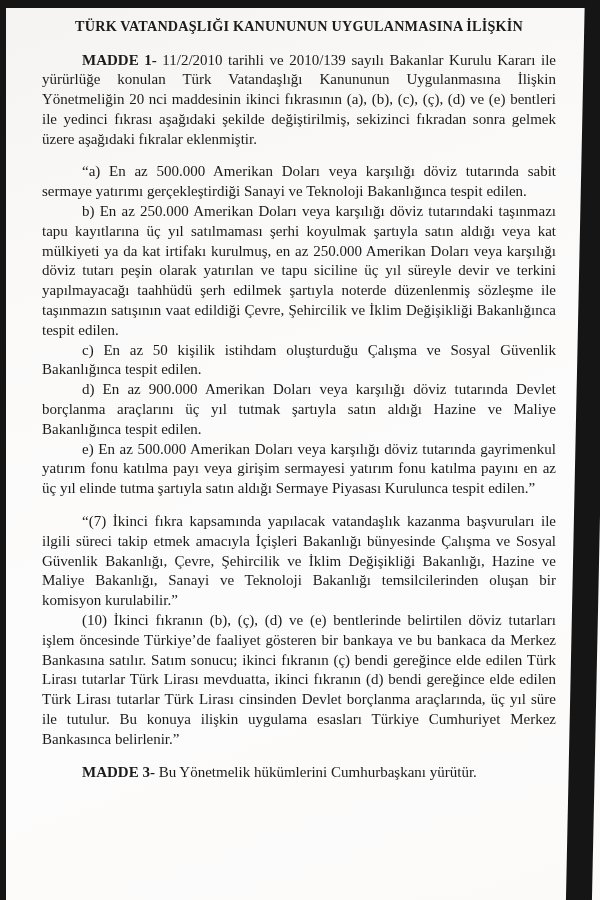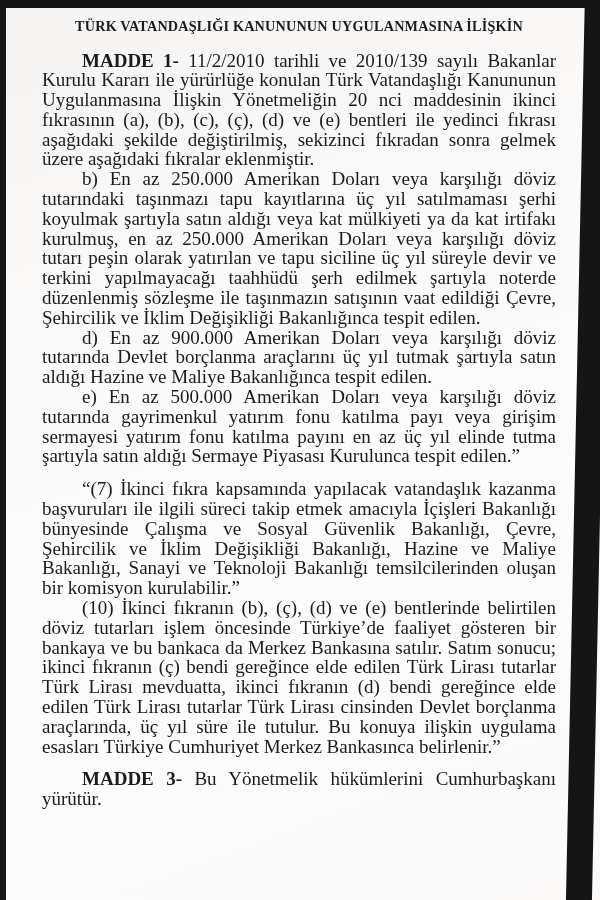--- a/index.html
+++ b/index.html
@@ -34,40 +34,42 @@
     color:var(--ink);
   }
   .title{
     margin:0 0 13px 0;
     text-align:center;font-weight:bold;
     font-size:14.2px;line-height:21.5px;letter-spacing:0.2px;
   }
   .title span{display:block;white-space:nowrap;}
   .para{
     margin:0;text-align:justify;text-indent:40px;
-    font-size:19px;line-height:19.8px;
+    font-size:15px;line-height:19.8px;
   }
   .para.gap{margin-top:13px;}
   .para b{font-weight:bold;}
 </style>
 </head>
 <body>
 
 <div class="photo">
   <div class="bar-top"></div>
   <div class="bar-left"></div>
   <div class="bar-right"></div>
 
   <div class="content">
     <h1 class="title">
       <span>TÜRK VATANDAŞLIĞI KANUNUNUN UYGULANMASINA İLİŞKİN</span>
     </h1>
     <div>
         <p class="para"><b>MADDE 1-</b><span> 11/2/2010 tarihli ve 2010/139 sayılı Bakanlar Kurulu Kararı ile yürürlüğe konulan Türk Vatandaşlığı Kanununun Uygulanmasına İlişkin Yönetmeliğin 20 nci maddesinin ikinci fıkrasının (a), (b), (c), (ç), (d) ve (e) bentleri ile yedinci fıkrası aşağıdaki şekilde değiştirilmiş, sekizinci fıkradan sonra gelmek üzere aşağıdaki fıkralar eklenmiştir.</span></p>
+        <p class="para gap"><span>“a) En az 500.000 Amerikan Doları veya karşılığı döviz tutarında sabit sermaye yatırımı gerçekleştirdiği Sanayi ve Teknoloji Bakanlığınca tespit edilen.</span></p>
         <p class="para"><span>b) En az 250.000 Amerikan Doları veya karşılığı döviz tutarındaki taşınmazı tapu kayıtlarına üç yıl satılmaması şerhi koyulmak şartıyla satın aldığı veya kat mülkiyeti ya da kat irtifakı kurulmuş, en az 250.000 Amerikan Doları veya karşılığı döviz tutarı peşin olarak yatırılan ve tapu siciline üç yıl süreyle devir ve terkini yapılmayacağı taahhüdü şerh edilmek şartıyla noterde düzenlenmiş sözleşme ile taşınmazın satışının vaat edildiği Çevre, Şehircilik ve İklim Değişikliği Bakanlığınca tespit edilen.</span></p>
+        <p class="para"><span>c) En az 50 kişilik istihdam oluşturduğu Çalışma ve Sosyal Güvenlik Bakanlığınca tespit edilen.</span></p>
         <p class="para"><span>d) En az 900.000 Amerikan Doları veya karşılığı döviz tutarında Devlet borçlanma araçlarını üç yıl tutmak şartıyla satın aldığı Hazine ve Maliye Bakanlığınca tespit edilen.</span></p>
         <p class="para"><span>e) En az 500.000 Amerikan Doları veya karşılığı döviz tutarında gayrimenkul yatırım fonu katılma payı veya girişim sermayesi yatırım fonu katılma payını en az üç yıl elinde tutma şartıyla satın aldığı Sermaye Piyasası Kurulunca tespit edilen.”</span></p>
         <p class="para gap"><span>“(7) İkinci fıkra kapsamında yapılacak vatandaşlık kazanma başvuruları ile ilgili süreci takip etmek amacıyla İçişleri Bakanlığı bünyesinde Çalışma ve Sosyal Güvenlik Bakanlığı, Çevre,  Şehircilik ve İklim Değişikliği Bakanlığı, Hazine ve Maliye Bakanlığı, Sanayi ve Teknoloji Bakanlığı temsilcilerinden oluşan bir komisyon kurulabilir.”</span></p>
         <p class="para"><span>(10) İkinci fıkranın (b), (ç), (d) ve (e) bentlerinde belirtilen döviz tutarları işlem öncesinde Türkiye’de faaliyet gösteren bir bankaya ve bu bankaca da Merkez Bankasına satılır. Satım sonucu; ikinci fıkranın (ç) bendi gereğince elde edilen Türk Lirası tutarlar Türk Lirası mevduatta, ikinci fıkranın (d) bendi gereğince elde edilen Türk Lirası tutarlar Türk Lirası cinsinden Devlet borçlanma araçlarında, üç yıl süre ile tutulur. Bu konuya ilişkin uygulama esasları Türkiye Cumhuriyet Merkez Bankasınca belirlenir.”</span></p>
         <p class="para gap"><b>MADDE 3-</b><span> Bu Yönetmelik hükümlerini Cumhurbaşkanı yürütür.</span></p>
       </div>
   </div>
 </div>
 
 </body></html>

